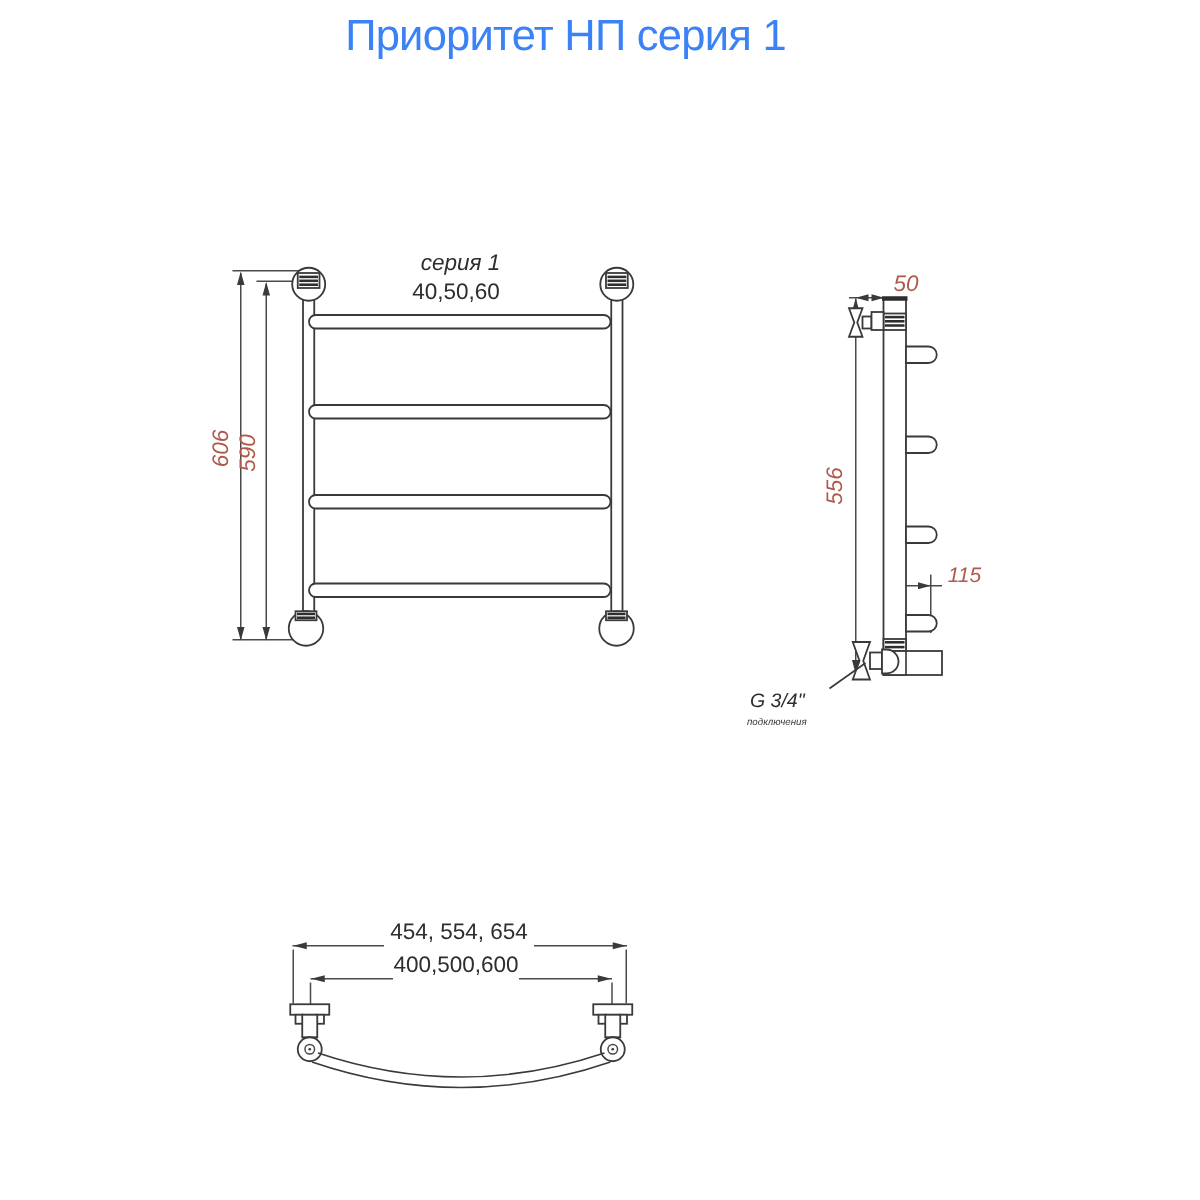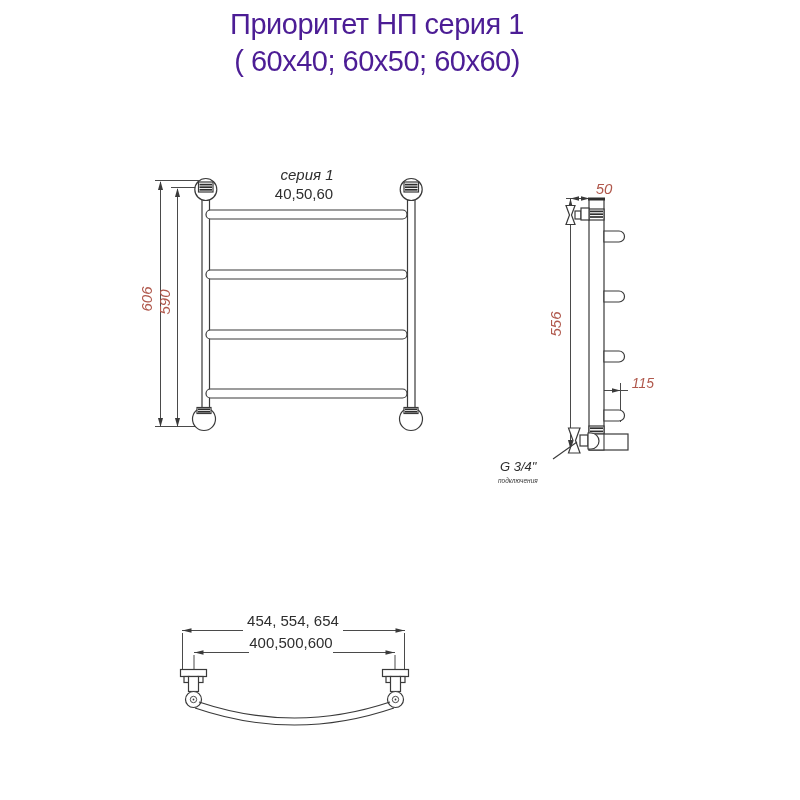--- a/index.html
+++ b/index.html
@@ -3,28 +3,28 @@
 <meta charset="utf-8">
 <style>
   html,body{margin:0;padding:0;}
   body{
     width:800px;height:800px;position:relative;overflow:hidden;
     background:#ffffff;
     font-family:"Liberation Sans", sans-serif;
   }
   .title-block{
     position:absolute;top:6px;left:0;width:754px;
-    text-align:center;color:#4c1d95;
+    text-align:center;color:#3b82f6;
     font-size:29px;line-height:37px;letter-spacing:-0.5px;
     font-weight:400;
   }
   .view{position:absolute;}
   .fv{left:138px;top:150px;}
   .sv{left:490px;top:150px;margin-top:22px;}
-  .bv{left:162px;top:600px;text-align:right;}
+  .bv{left:175px;top:600px;text-align:right;}
   svg{display:block;}
   .ln{stroke:#3a3a3a;stroke-width:1.1;fill:none;}
   .lnthin{stroke:#4a4a4a;stroke-width:1;fill:none;}
   .shape{stroke:#3a3a3a;stroke-width:1.2;fill:#ffffff;}
   .hatch{stroke:#2e2e2e;stroke-width:1.7;fill:none;}
   .arr{fill:#3a3a3a;stroke:none;}
   .dim-t{
     fill:#b0584c;
     font-family:"Liberation Sans", sans-serif;
     font-style:italic;font-size:15px;
@@ -37,21 +37,20 @@
   }
   .lbl-i{font-style:italic;}
   .lbl-tiny{font-size:6.5px;font-style:italic;fill:#3a3a3a;}
   .thread-t{font-size:13px;font-style:italic;fill:#2e2e2e;}
 </style>
 </head>
 <body>
 
 <div class="title-block">
   <div>Приоритет НП серия 1</div>
-  <div>( 60х40; 60х50; 60х60)</div>
 </div>
 
 <div class="view fv">
 <svg width="334" height="300" viewBox="138 150 334 300">
 
   <g>
     <line class="lnthin" x1="160.5" y1="182" x2="160.5" y2="426"></line>
     <line class="lnthin" x1="177.5" y1="189" x2="177.5" y2="426"></line>
     <line class="lnthin" x1="155" y1="180.5" x2="199" y2="180.5"></line>
     <line class="lnthin" x1="171" y1="187.5" x2="199" y2="187.5"></line>

